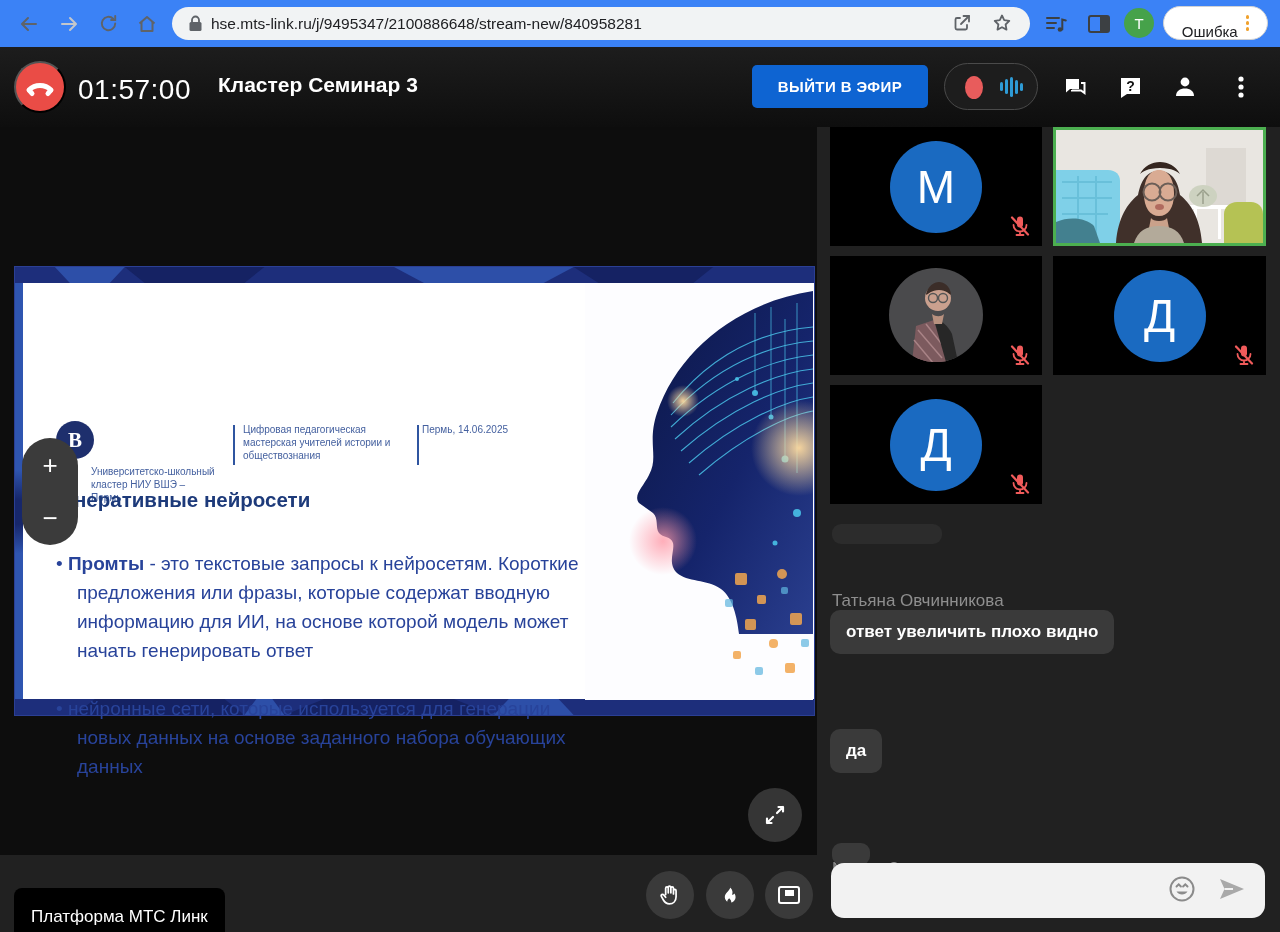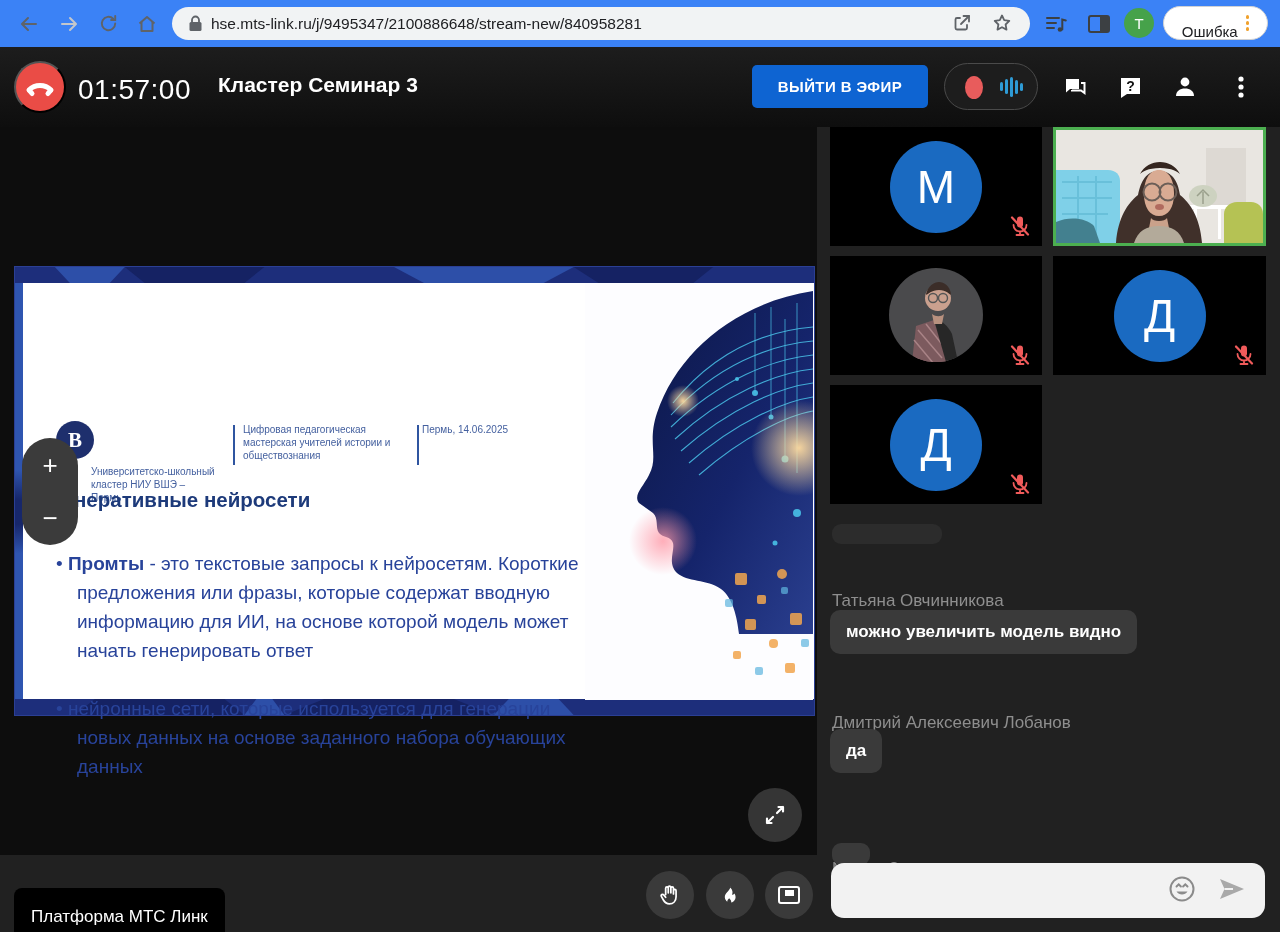--- a/index.html
+++ b/index.html
@@ -447,23 +447,22 @@
       <svg class="mic-off" viewBox="0 0 24 24" fill="none" stroke="#f15b5b" stroke-width="1.8" stroke-linecap="round">
         <rect x="9" y="2.5" width="6" height="11" rx="3" fill="#f15b5b" stroke="none"></rect>
         <path d="M5.5 11a6.5 6.5 0 0 0 13 0M12 17.5V21M8.5 21h7"></path>
         <path d="M4 3.5 20 20.5" stroke-width="2.2"></path>
       </svg>
     </div>
 
     <div class="ghost-bubble" style="left:832px; top:397px; width:110px; height:20px;"></div>
 
     <div class="chat-name" style="top:440px">Татьяна Овчинникова</div>
-    <div class="chat-bubble" style="top:483px">можно увеличить модель видно</div>
-
-    <div class="chat-name" style="top:562px">Дмитрий Алексеевич Лобанов</div>
+    <div class="chat-bubble" style="top:483px">ответ увеличить плохо видно</div>
+
     <div class="chat-bubble" style="top:602px">да</div>
 
     <div class="chat-name" style="top:708px">Мария Замятина</div>
     <div class="ghost-bubble" style="left:832px; top:716px; width:38px; height:22px; background:#3a3a3a;"></div>
 
     <div class="chat-input">
       <input type="text" style="">
       <div class="input-ic" style="right:68px">
         <svg width="30" height="30" viewBox="0 0 30 30" fill="none" stroke="#8b8b8b" stroke-width="2" stroke-linecap="round">
           <circle cx="15" cy="15" r="11.5"></circle>

